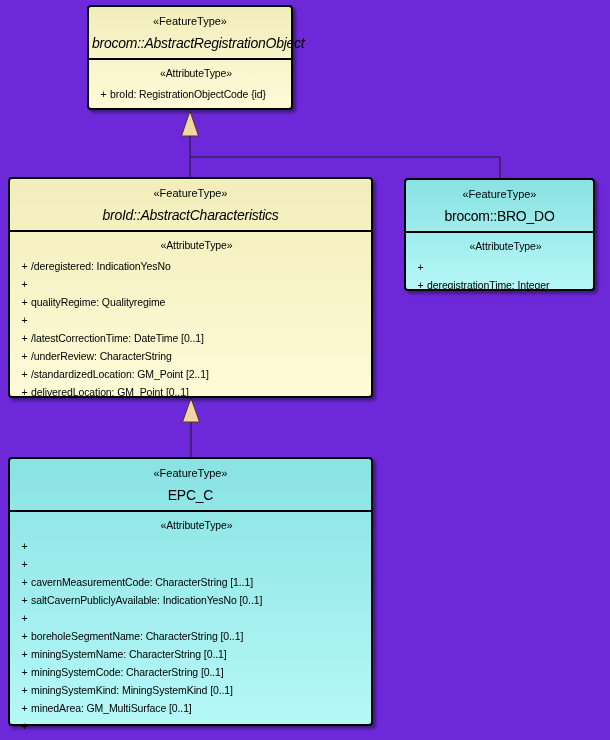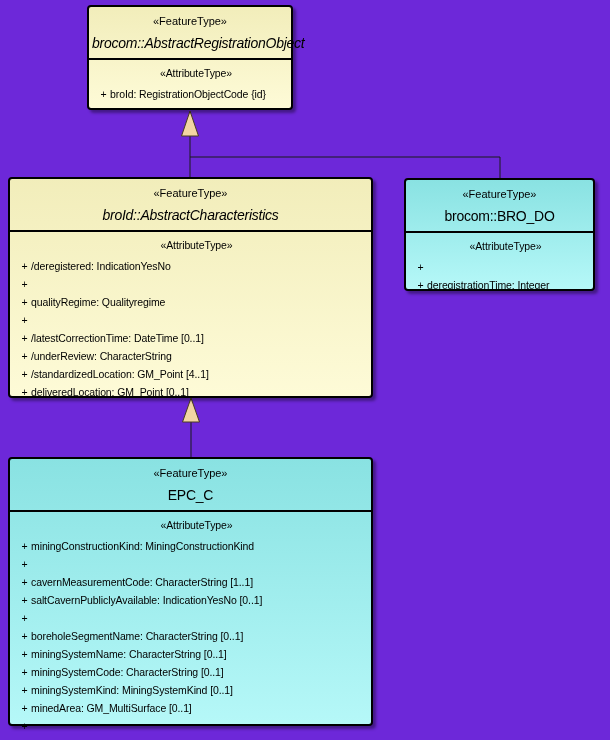--- a/index.html
+++ b/index.html
@@ -157,21 +157,21 @@
             <span class="attr-sig">/latestCorrectionTime: DateTime [0..1]</span>
           </div>
 
           <div class="attr-row">
             <span class="attr-vis">+</span>
             <span class="attr-sig">/underReview: CharacterString</span>
           </div>
 
           <div class="attr-row">
             <span class="attr-vis">+</span>
-            <span class="attr-sig">/standardizedLocation: GM_Point [4..1]</span>
+            <span class="attr-sig">/standardizedLocation: GM_Point [2..1]</span>
           </div>
 
           <div class="attr-row">
             <span class="attr-vis">+</span>
             <span class="attr-sig">deliveredLocation: GM_Point [0..1]</span>
           </div>
         </div>
     </div>
   </div>
 
@@ -200,21 +200,20 @@
     <div class="uml-title">
       <div class="stereotype">«FeatureType»</div>
       <div class="uml-name">EPC_C</div>
     </div>
     <div class="uml-attrs">
       <div class="attr-header">«AttributeType»</div>
       <div>
 
           <div class="attr-row">
             <span class="attr-vis">+</span>
-            <span class="attr-sig">miningConstructionKind: MiningConstructionKind</span>
           </div>
 
           <div class="attr-row">
             <span class="attr-vis">+</span>
           </div>
 
           <div class="attr-row">
             <span class="attr-vis">+</span>
             <span class="attr-sig">cavernMeasurementCode: CharacterString [1..1]</span>
           </div>

